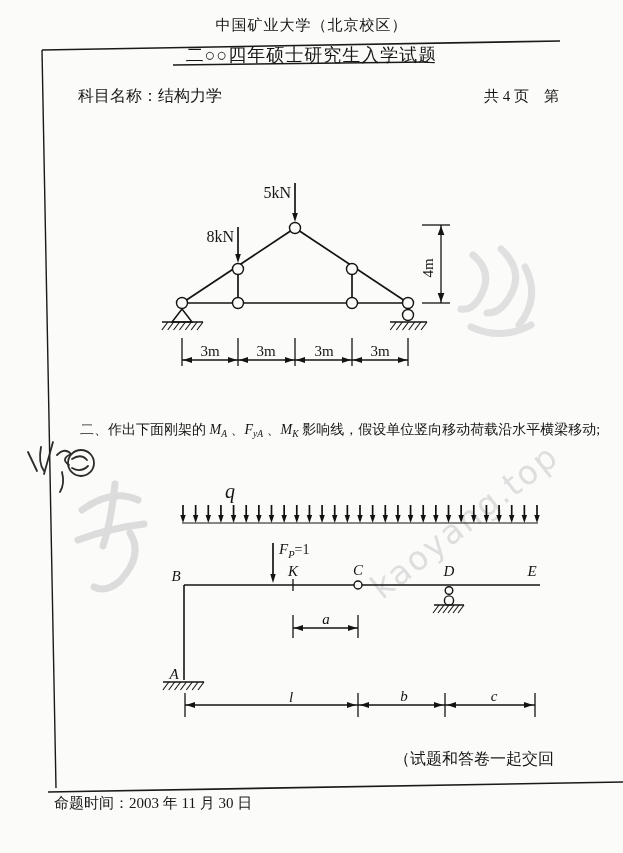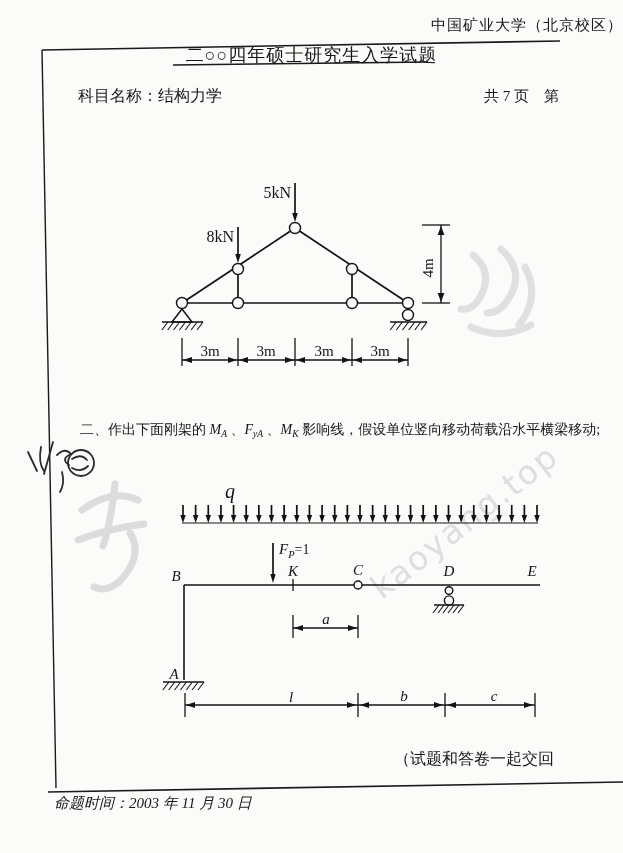--- a/index.html
+++ b/index.html
@@ -11,21 +11,21 @@
   .abs{position:absolute; white-space:nowrap;}
   .ctr{left:0; width:623px; text-align:center;}
   .hdr-univ{top:16px; font-size:15px; letter-spacing:1px;}
   .hdr-title{top:43px; font-size:18px; letter-spacing:1px;}
   .subject{left:78px; top:86px; font-size:16px;}
   .pages{left:484px; top:87px; font-size:15px;}
   .qtext{font-size:14px; z-index:2;}
   .seg-i{font-style:italic;}
   .seg-sub{font-style:italic; font-size:0.68em; vertical-align:-0.28em;}
   .footer-note{left:394px; top:749px; font-size:16px;}
-  .footer-date{left:54px; top:794px; font-size:15px;font-style:italic;}
+  .footer-date{left:54px; top:794px; font-size:15px;}
   .wm-text{
     left:338px; top:498px; width:275px; height:75px; z-index:0;
     transform:rotate(-38deg); transform-origin:50% 50%;
     font-family:"DejaVu Sans", sans-serif; font-size:33px; letter-spacing:2px;
     color:#dedede; text-align:center;
   }
   svg{position:absolute; overflow:visible;}
   svg text{font-family:"Liberation Serif", serif; fill:#141414;}
   .it{font-style:italic;}
   .diagram{z-index:2;}
@@ -57,24 +57,24 @@
     </g>
   </svg>
 
   <svg style="left:0; top:0; z-index:1;" width="623" height="853" viewBox="0 0 623 853">
     <line x1="42" y1="50" x2="560" y2="41" stroke="#1a1a1a" stroke-width="1.6"></line>
     <line x1="173" y1="65" x2="428" y2="62" stroke="#1a1a1a" stroke-width="1.4"></line>
     <line x1="42" y1="50" x2="56" y2="788" stroke="#1a1a1a" stroke-width="1.4"></line>
     <line x1="48" y1="792" x2="623" y2="782" stroke="#1a1a1a" stroke-width="1.6"></line>
   </svg>
 
-  <div class="abs ctr hdr-univ" style="z-index:2;text-align:right;">中国矿业大学（北京校区）</div>
+  <div class="abs ctr hdr-univ" style="z-index:2;">中国矿业大学（北京校区）</div>
   <div class="abs subject" style="z-index:2;">科目名称：结构力学</div>
   <div class="abs ctr hdr-title" style="z-index:2;">二○○四年硕士研究生入学试题</div>
-  <div class="abs pages" style="z-index:2;">共 7 页　第</div>
+  <div class="abs pages" style="z-index:2;">共 4 页　第</div>
 
 
   <svg class="diagram" style="left:140px; top:170px;" width="320" height="208" viewBox="0 0 320 208">
     <g stroke="#141414" stroke-width="1.7" fill="none">
       <line x1="42" y1="133" x2="268" y2="133"></line>
       <line x1="42" y1="133" x2="155" y2="58"></line>
       <line x1="155" y1="58" x2="268" y2="133"></line>
       <line x1="98" y1="99" x2="98" y2="133"></line>
       <line x1="212" y1="99" x2="212" y2="133"></line>
     </g>

